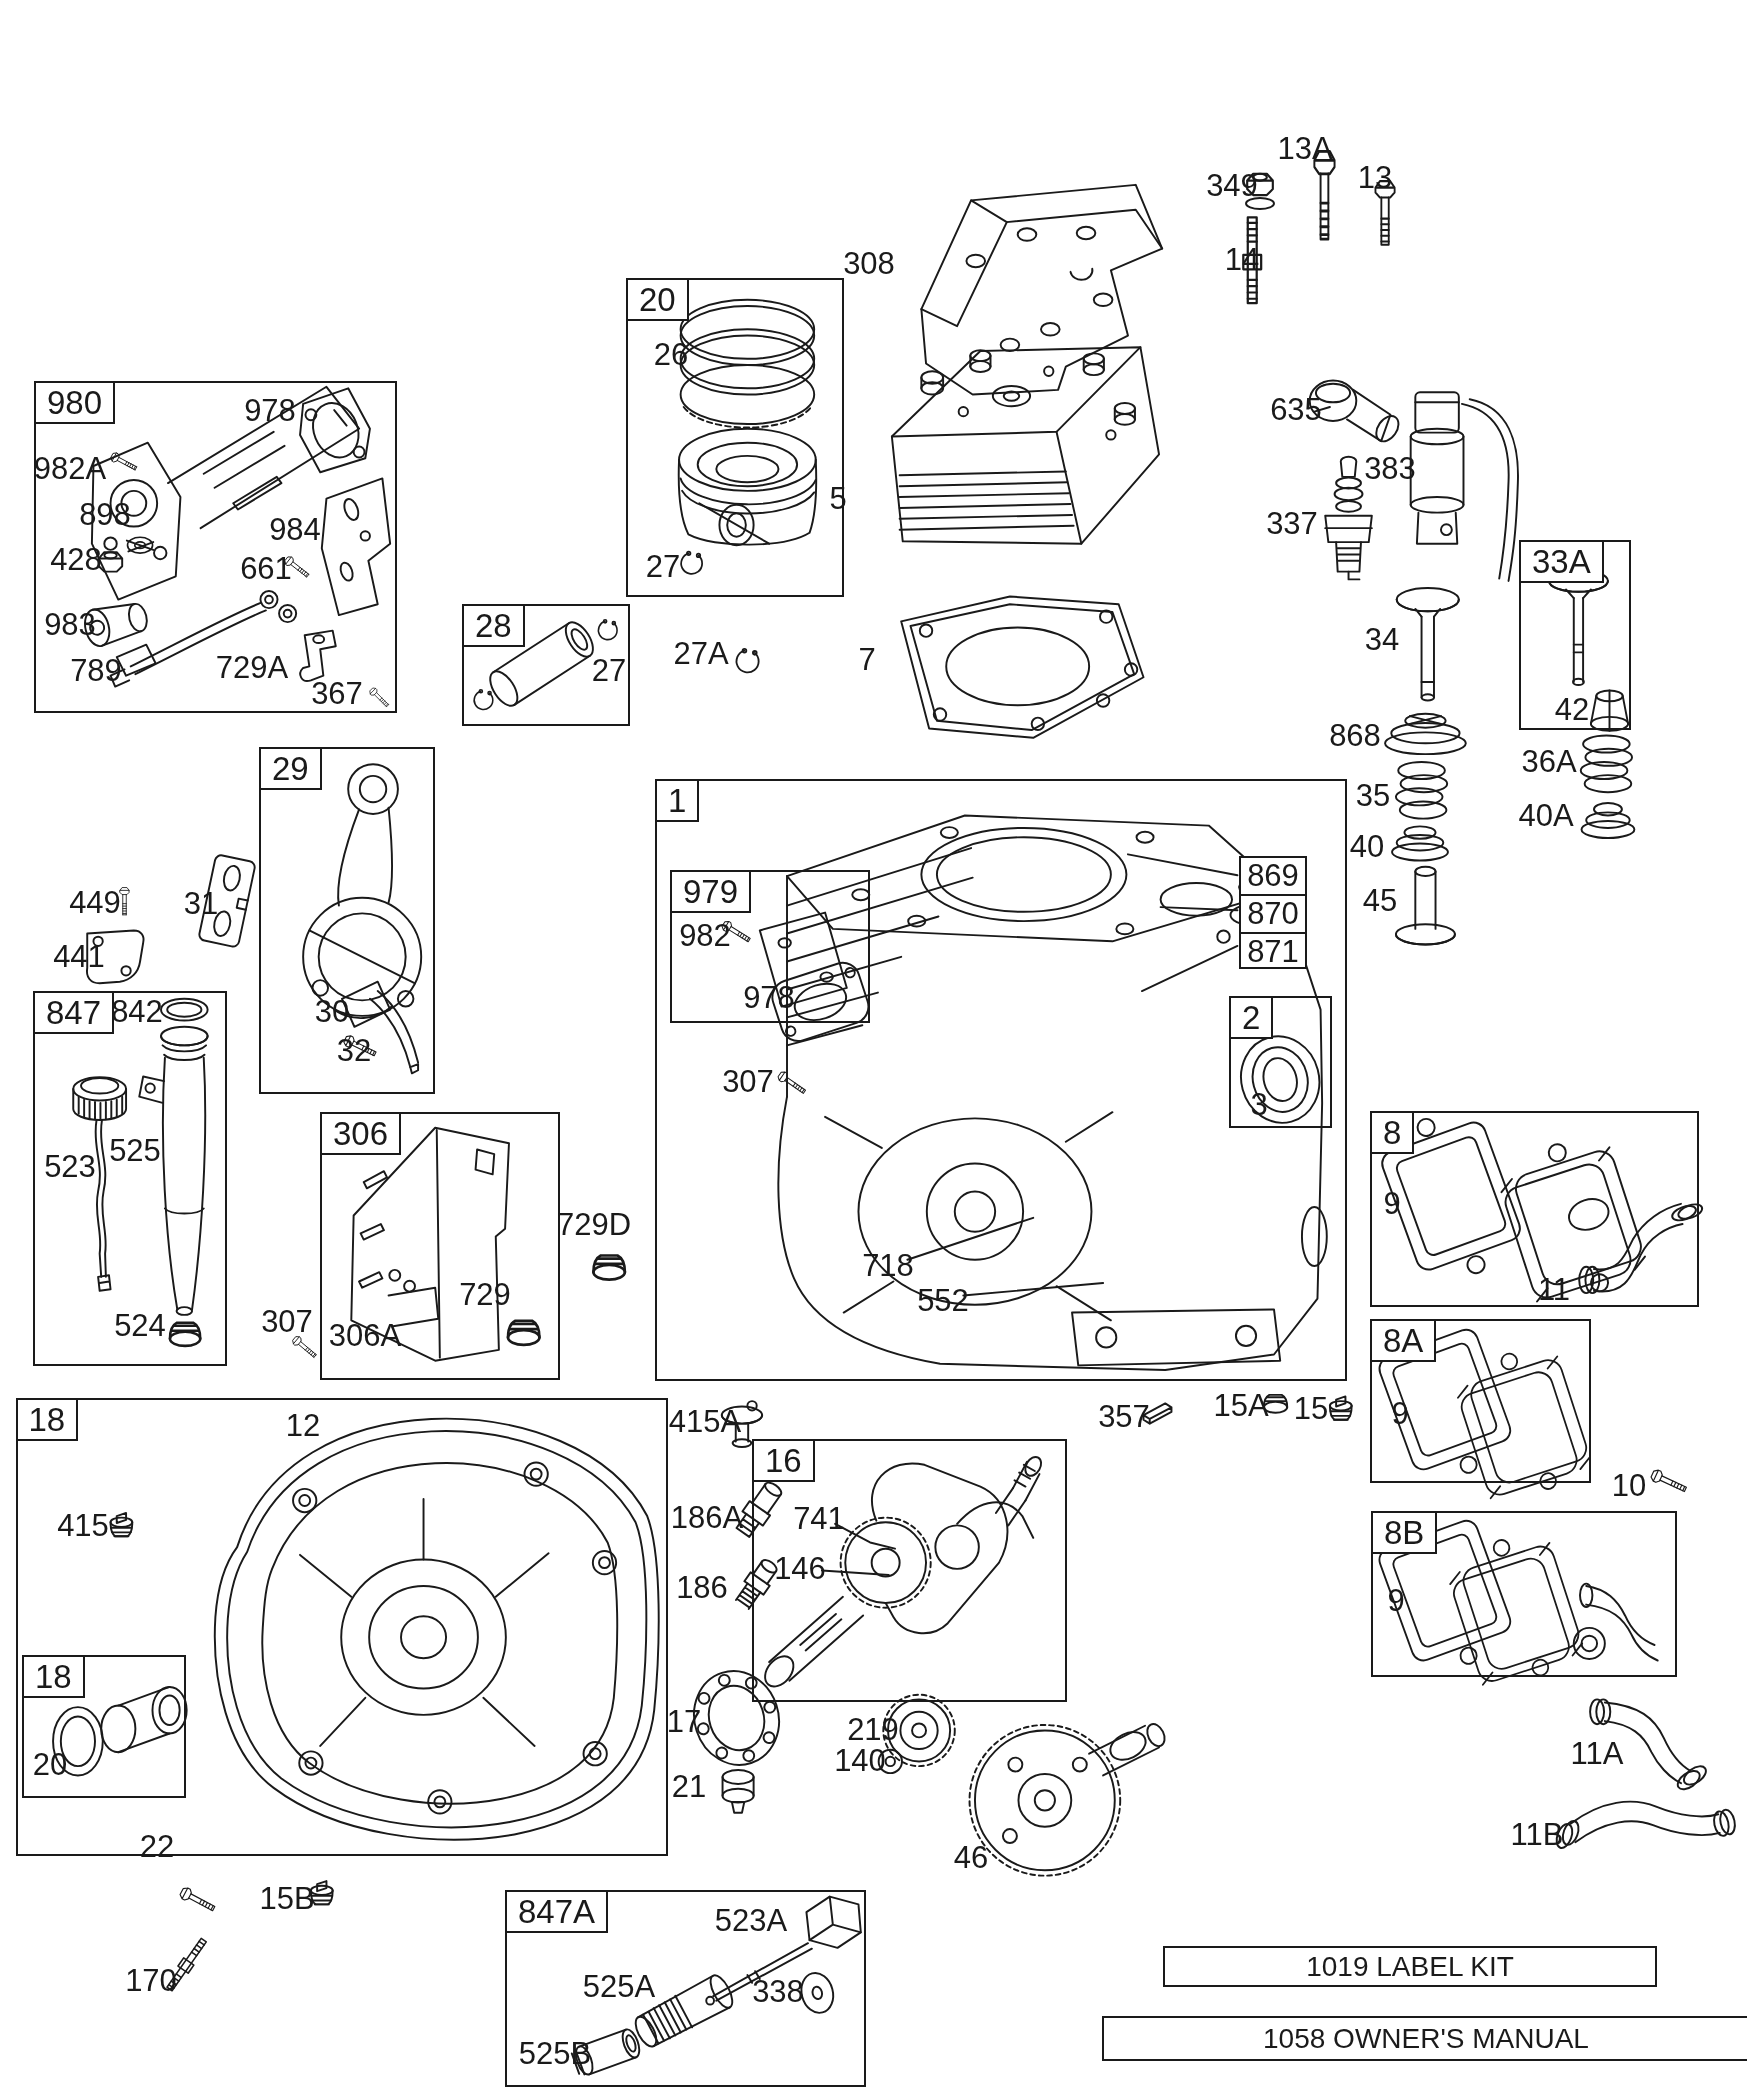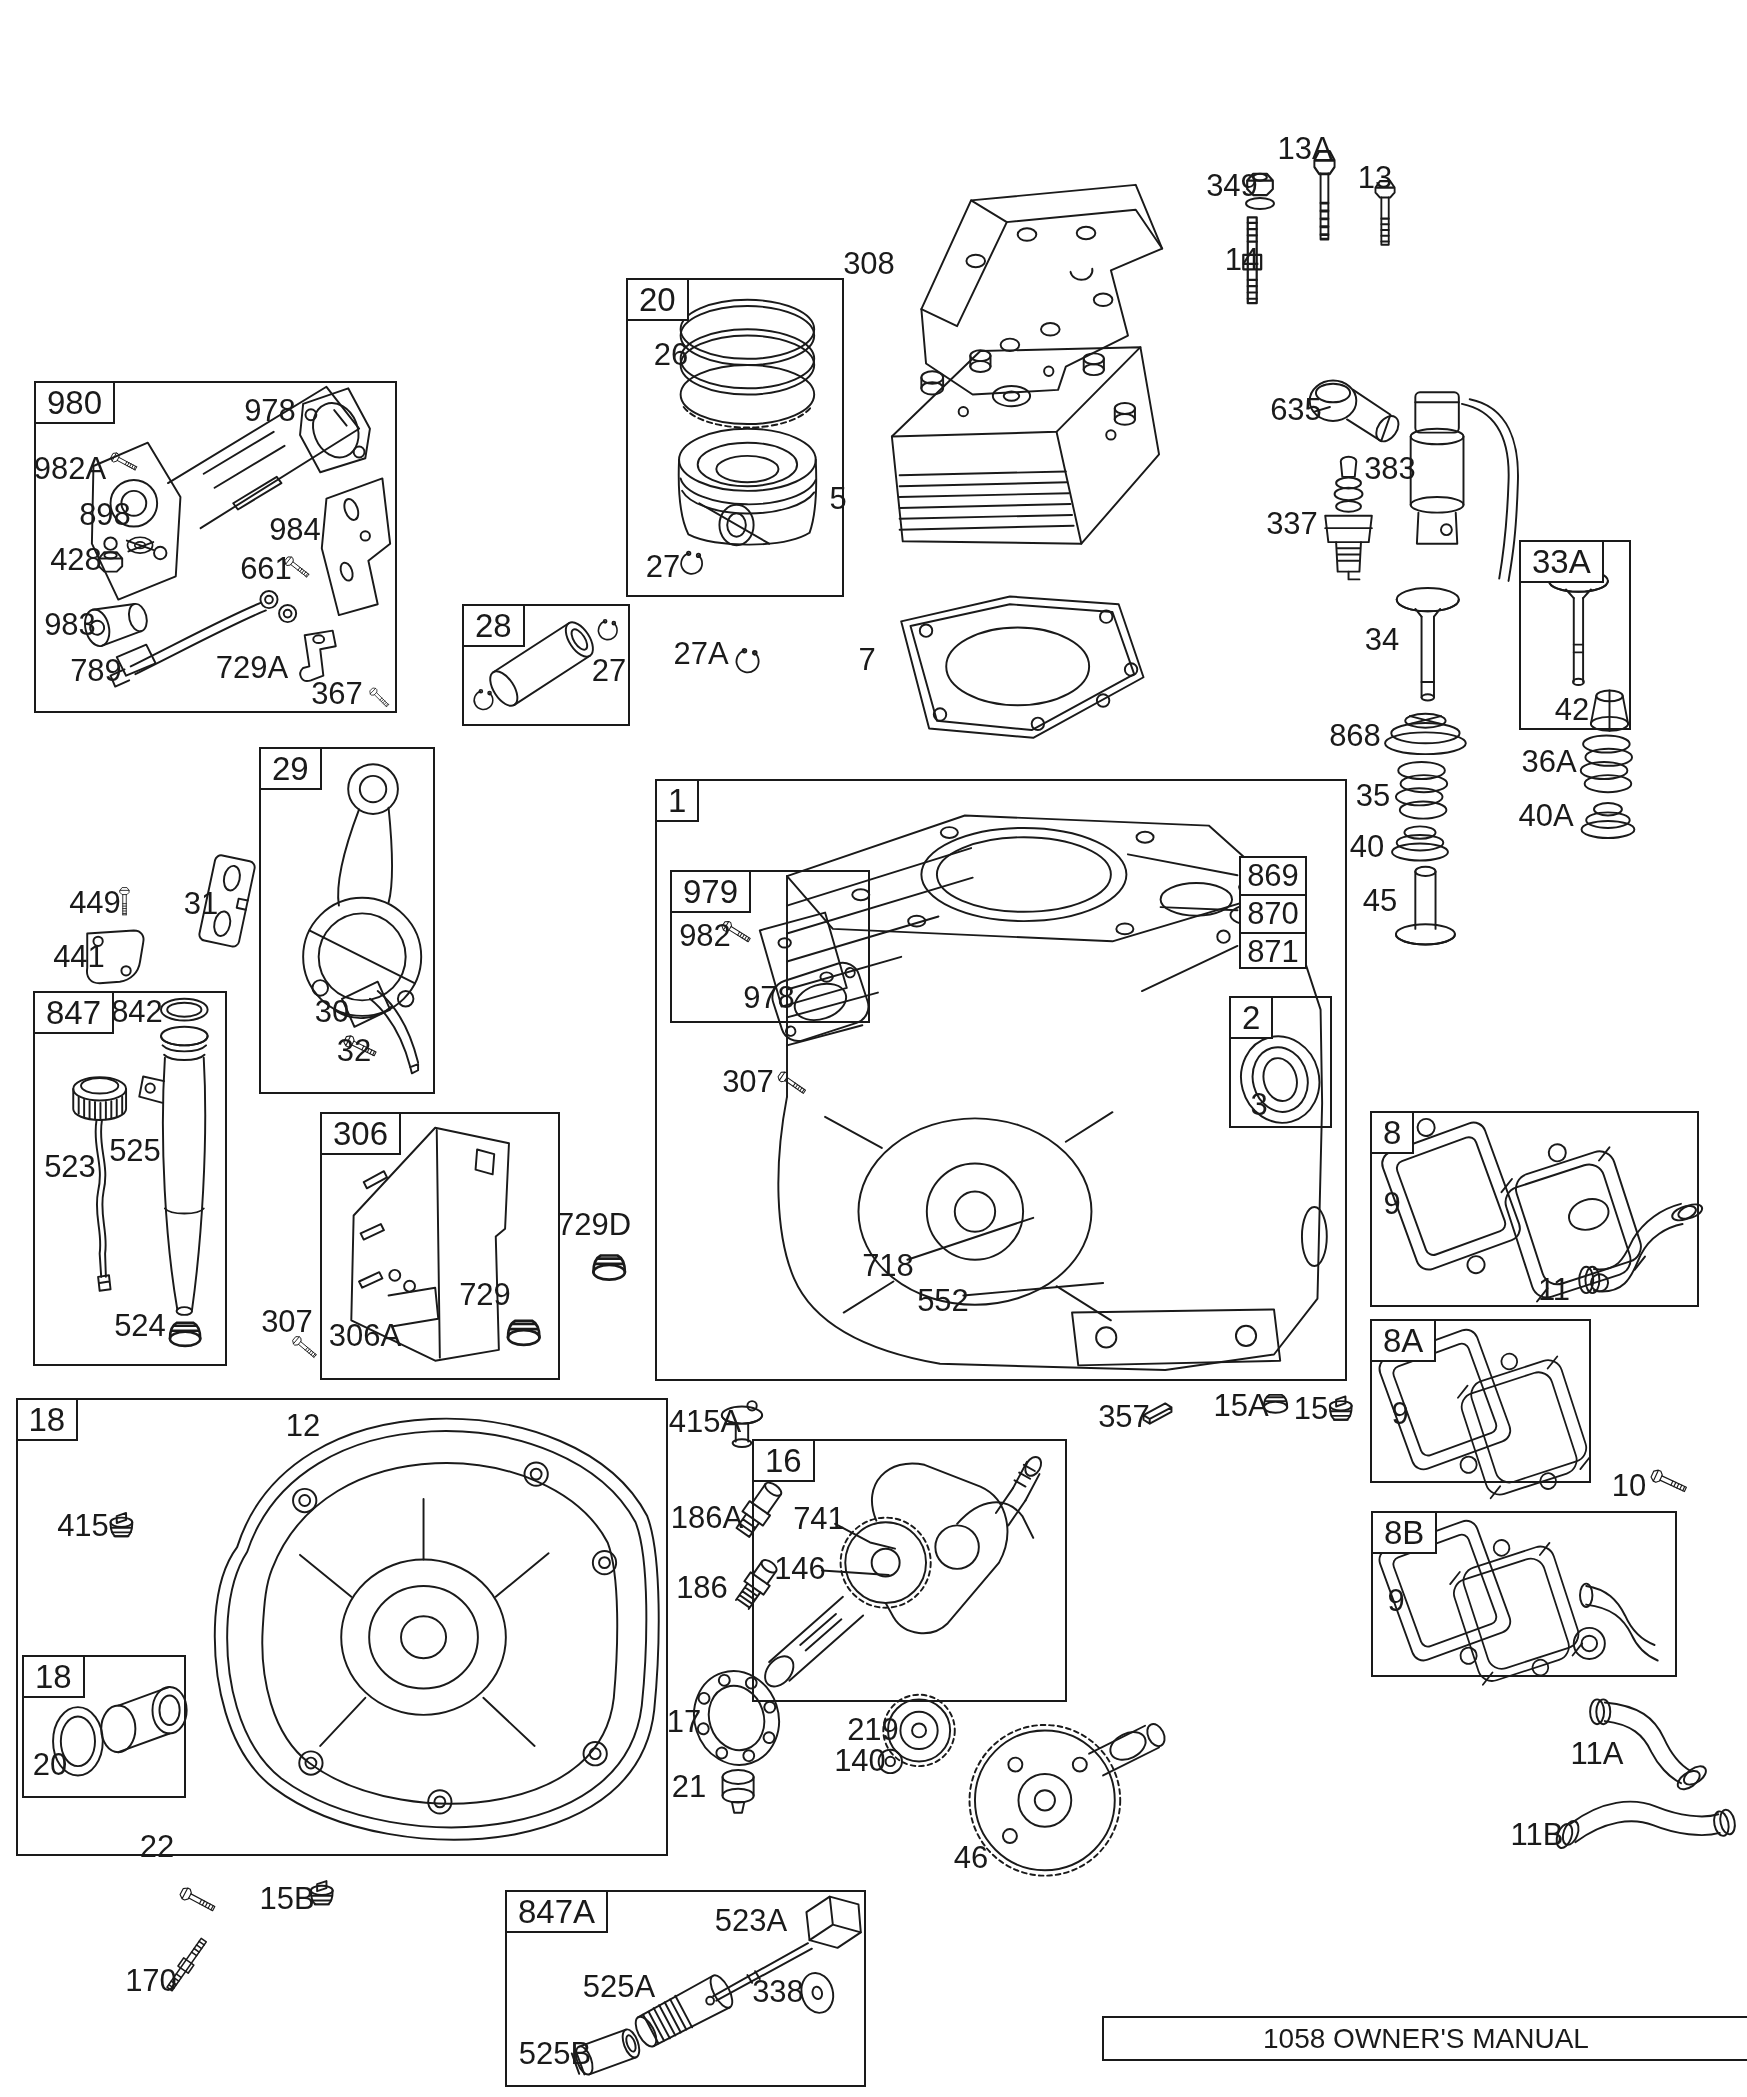--- a/index.html
+++ b/index.html
@@ -738,18 +738,21 @@
 <div class="callout" style="left:707px;top:1517px">186A</div>
 <div class="callout" style="left:702px;top:1587px">186</div>
 <div class="callout" style="left:1124px;top:1416px">357</div>
 <div class="callout" style="left:1241px;top:1405px">15A</div>
 <div class="callout" style="left:1311px;top:1408px">15</div>
 <div class="callout" style="left:751px;top:1920px">523A</div>
 <div class="callout" style="left:619px;top:1986px">525A</div>
 <div class="callout" style="left:555px;top:2053px">525B</div>
 <div class="callout" style="left:778px;top:1991px">338</div>
 
+<div class="banner" style="left:1163px;top:1946px;width:490px;height:37px">
+  <span>1019 LABEL KIT</span>
+</div>
 <div class="banner" style="left:1102px;top:2016px;width:644px;height:41px">
   <span>1058 OWNER'S MANUAL</span>
 </div>
 
 </div>
 
 
 </body></html>

